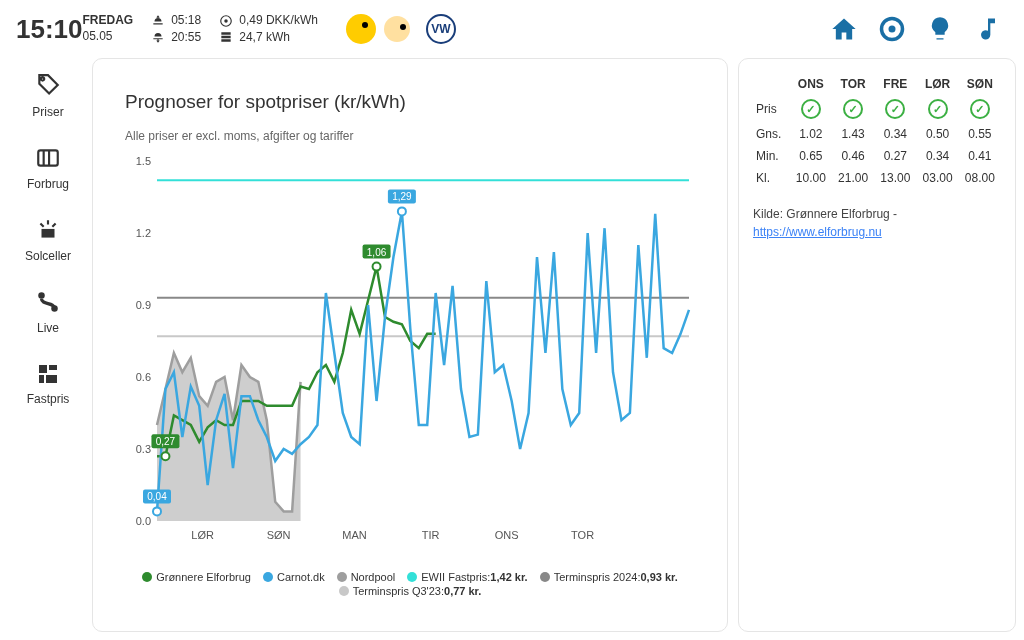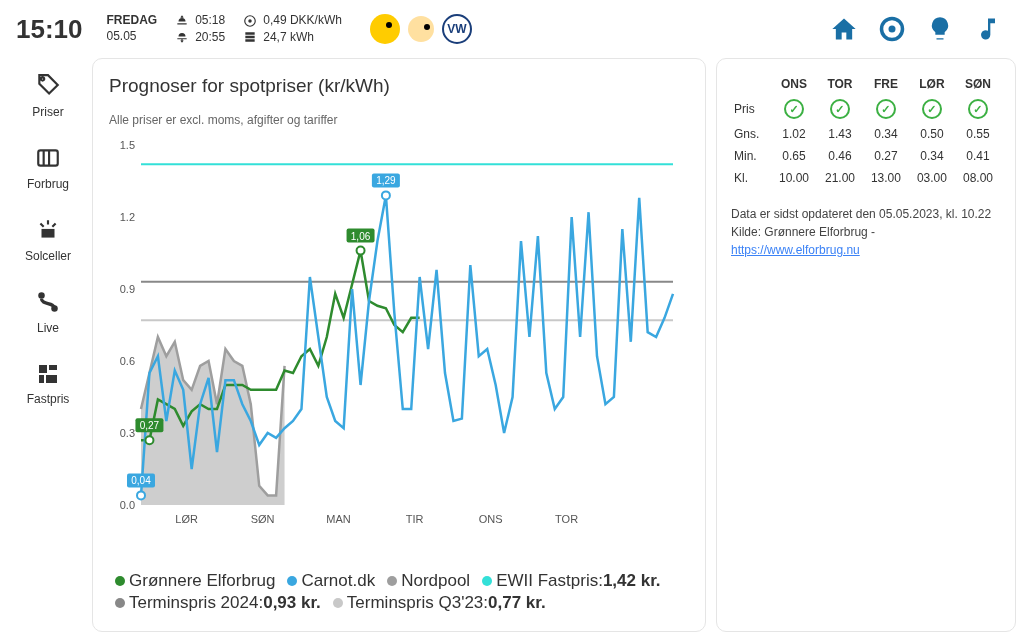--- a/index.html
+++ b/index.html
@@ -13,21 +13,20 @@
 }
 .header {
   display: flex;
   align-items: center;
   padding: 10px 16px;
   height: 58px;
 }
 .clock {
   font-size: 26px;
   font-weight: 600;
-  margin-right: 24px;
 }
 .date-block {
   font-size: 12px;
   line-height: 1.3;
   margin-right: 18px;
 }
 .date-block .day { font-weight: 600; }
 .sun-block {
   font-size: 12px;
   line-height: 1.4;
@@ -62,20 +61,21 @@
   border-radius: 50%;
   top: 8px; left: 16px;
 }
 .vw-logo {
   width: 30px; height: 30px;
   border: 2px solid #1a3e7a;
   border-radius: 50%;
   display:flex; align-items:center; justify-content:center;
   font-size: 12px; font-weight:700; color:#1a3e7a;
   margin-right: 8px;
+  margin-left: 8px;
 }
 .header-spacer { flex: 1; }
 .nav-icons { display: flex; }
 .nav-icon {
   width: 40px; height: 40px;
   display:flex; align-items:center; justify-content:center;
   margin-left: 8px;
   color: #1a6fa5;
 }
 .main {
@@ -98,30 +98,30 @@
 }
 .side-item.active {
   background: #03a9f4;
   color: #fff;
 }
 .side-item svg, .side-item .sicon { margin-bottom: 6px; }
 .panel {
   flex: 1;
   border: 1px solid #e5e5e5;
   border-radius: 10px;
-  padding: 16px;
+  padding: 32px;
   margin-right: 10px;
   display:flex; flex-direction:column;
 }
 .panel h2 { font-size: 19px; font-weight: 500; margin-bottom: 4px; }
 .subtitle { font-size: 12px; color: #666; margin-bottom: 8px; margin-top: 12px; }
 .chart-wrap { flex: 1; position: relative; }
 .legend {
-  display:flex; flex-wrap:wrap; 
-  font-size: 17px; margin-top: 4px;
+  display:flex; flex-wrap:wrap; justify-content:center;
+  font-size: 11px; margin-top: 4px;
 }
 .leg-item { display:flex; align-items:center; margin: 0 6px 2px; }
 .leg-dot { width:10px; height:10px; border-radius:50%; margin-right:4px; }
 .side-panel {
   width: 300px;
   border: 1px solid #e5e5e5;
   border-radius: 10px;
   padding: 14px;
   font-size: 13px;
 }
@@ -341,20 +341,19 @@
             <td class="rowlbl">Kl.</td>
             <td>10.00</td>
             <td>21.00</td>
             <td>13.00</td>
             <td>03.00</td>
             <td>08.00</td>
           </tr>
         </tbody>
       </table>
     <div class="info-text">
-      <div>Data er sidst opdateret den 05.05.2023, kl. 10.22</div>
       <div>
         <span>Kilde: Grønnere Elforbrug - </span>
         <a href="#">https://www.elforbrug.nu</a>
       </div>
     </div>
   </div>
 </div>
 
 </body></html>

